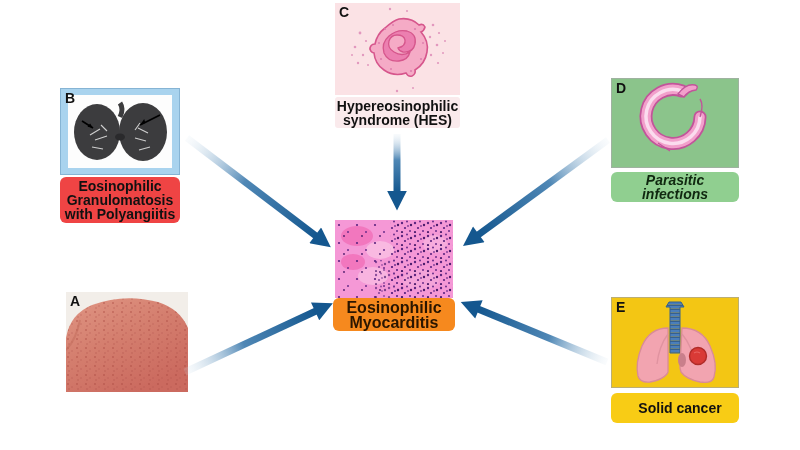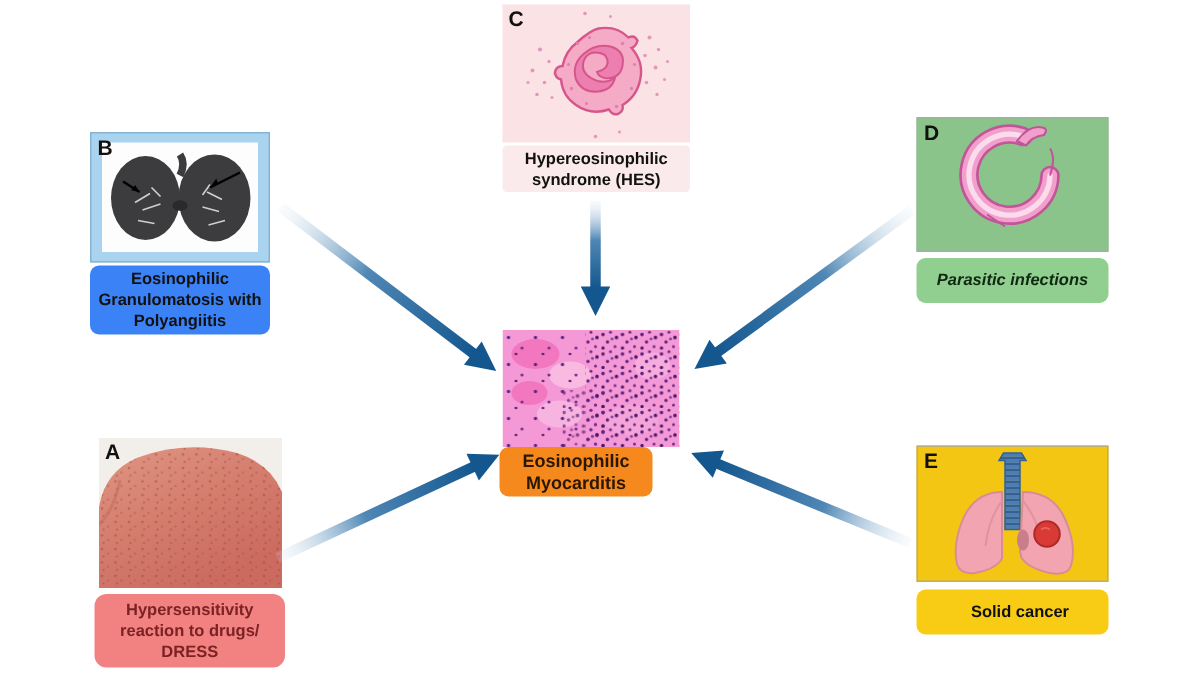--- a/index.html
+++ b/index.html
@@ -6,42 +6,42 @@
   #stage{
     position:relative;width:800px;height:450px;background:#ffffff;
     font-family:"Liberation Sans",sans-serif;overflow:hidden;
   }
   .abs{position:absolute;}
   .panel-letter{
     position:absolute;top:1px;left:4px;font-weight:bold;font-size:14px;color:#111;z-index:3;
   }
   .panel-label{
     display:flex;align-items:center;justify-content:center;text-align:center;
-    font-weight:bold;font-size:11px;line-height:14px;color:#111;
+    font-weight:bold;font-size:14px;line-height:14px;color:#111;
     border-radius:6px;box-sizing:border-box;padding:2px 4px;
   }
   
   #panelB-frame{left:60px;top:88px;width:120px;height:87px;background:#A9D3EE;border:1px solid #86B4D4;box-sizing:border-box;}
   #panelB-img{left:7px;top:6px;width:104px;height:73px;background:#fdfdfd;}
-  #panelB-label{left:60px;top:177px;width:120px;height:46px;background:#3b82f6;}
+  #panelB-label{left:60px;top:177px;width:120px;height:46px;background:#ef4444;}
   
   #panelC-img{left:335px;top:3px;width:125px;height:92px;background:#FBE2E5;}
   #panelC-label{left:335px;top:97px;width:125px;height:31px;background:#FAEAEC;border-radius:3px;}
   
   #panelD-img{left:611px;top:78px;width:128px;height:90px;background:#8BC48B;border:1px solid #9FB2A0;box-sizing:border-box;}
   #panelD-label{left:611px;top:172px;width:128px;height:30px;background:#90CF90;color:#102810;font-style:italic;}
   
   #panelA-img{left:66px;top:292px;width:122px;height:100px;background:#f6f3f0;}
   #panelA-label{left:63px;top:396px;width:127px;height:49px;background:#F28282;color:#7B2222;border-radius:8px;}
   
   #panelE-img{left:611px;top:297px;width:128px;height:91px;background:#F3C614;border:1px solid #BBAE74;box-sizing:border-box;}
   #panelE-label{left:611px;top:393px;width:128px;height:30px;background:#F8CC15;padding-left:14px;}
   
   #center-img{left:335px;top:220px;width:118px;height:78px;}
-  #center-label{left:333px;top:298px;width:102px;height:33px;background:#F6891E;color:#2B1600;font-size:12px;line-height:15px;}
+  #center-label{left:333px;top:298px;width:122px;height:33px;background:#F6891E;color:#2B1600;font-size:16px;line-height:15px;}
   svg{display:block;}
   #arrows{left:0;top:0;pointer-events:none;z-index:2;}
 </style>
 </head>
 <body>
 
 <div id="stage">
 
   <div class="abs" id="panelB-frame">
     <span class="panel-letter">B</span>
@@ -131,21 +131,20 @@
           <circle cx="6" cy="5" r="0.8" fill="#B2524A" opacity="0.5"></circle>
           <circle cx="3" cy="7" r="0.7" fill="#9E3F39" opacity="0.5"></circle>
         </pattern>
       </defs>
       <rect x="0" y="0" width="122" height="100" fill="#f2eee9"></rect>
       <path d="M0,100 L0,46 Q4,22 26,13 Q58,1 92,10 Q114,17 122,36 L122,100 Z" fill="url(#skinGrad)"></path>
       <path d="M0,100 L0,46 Q4,22 26,13 Q58,1 92,10 Q114,17 122,36 L122,100 Z" fill="url(#rashDots)"></path>
       <path d="M0,58 Q10,48 14,28" stroke="#C4705F" stroke-width="2" fill="none" opacity="0.6"></path>
     </svg>
   </div>
-  <div class="abs panel-label" id="panelA-label">Hypersensitivity reaction to drugs/ DRESS</div>
 
   <div class="abs" id="panelE-img">
     <span class="panel-letter">E</span>
     <svg width="126" height="89" viewBox="0 0 126 89">
       <defs>
         <pattern id="tracheaRings" width="8" height="4" patternUnits="userSpaceOnUse">
           <rect width="8" height="2.6" fill="#4A7EBB"></rect>
           <rect y="2.6" width="8" height="1.4" fill="#35608F"></rect>
         </pattern>
       </defs>

